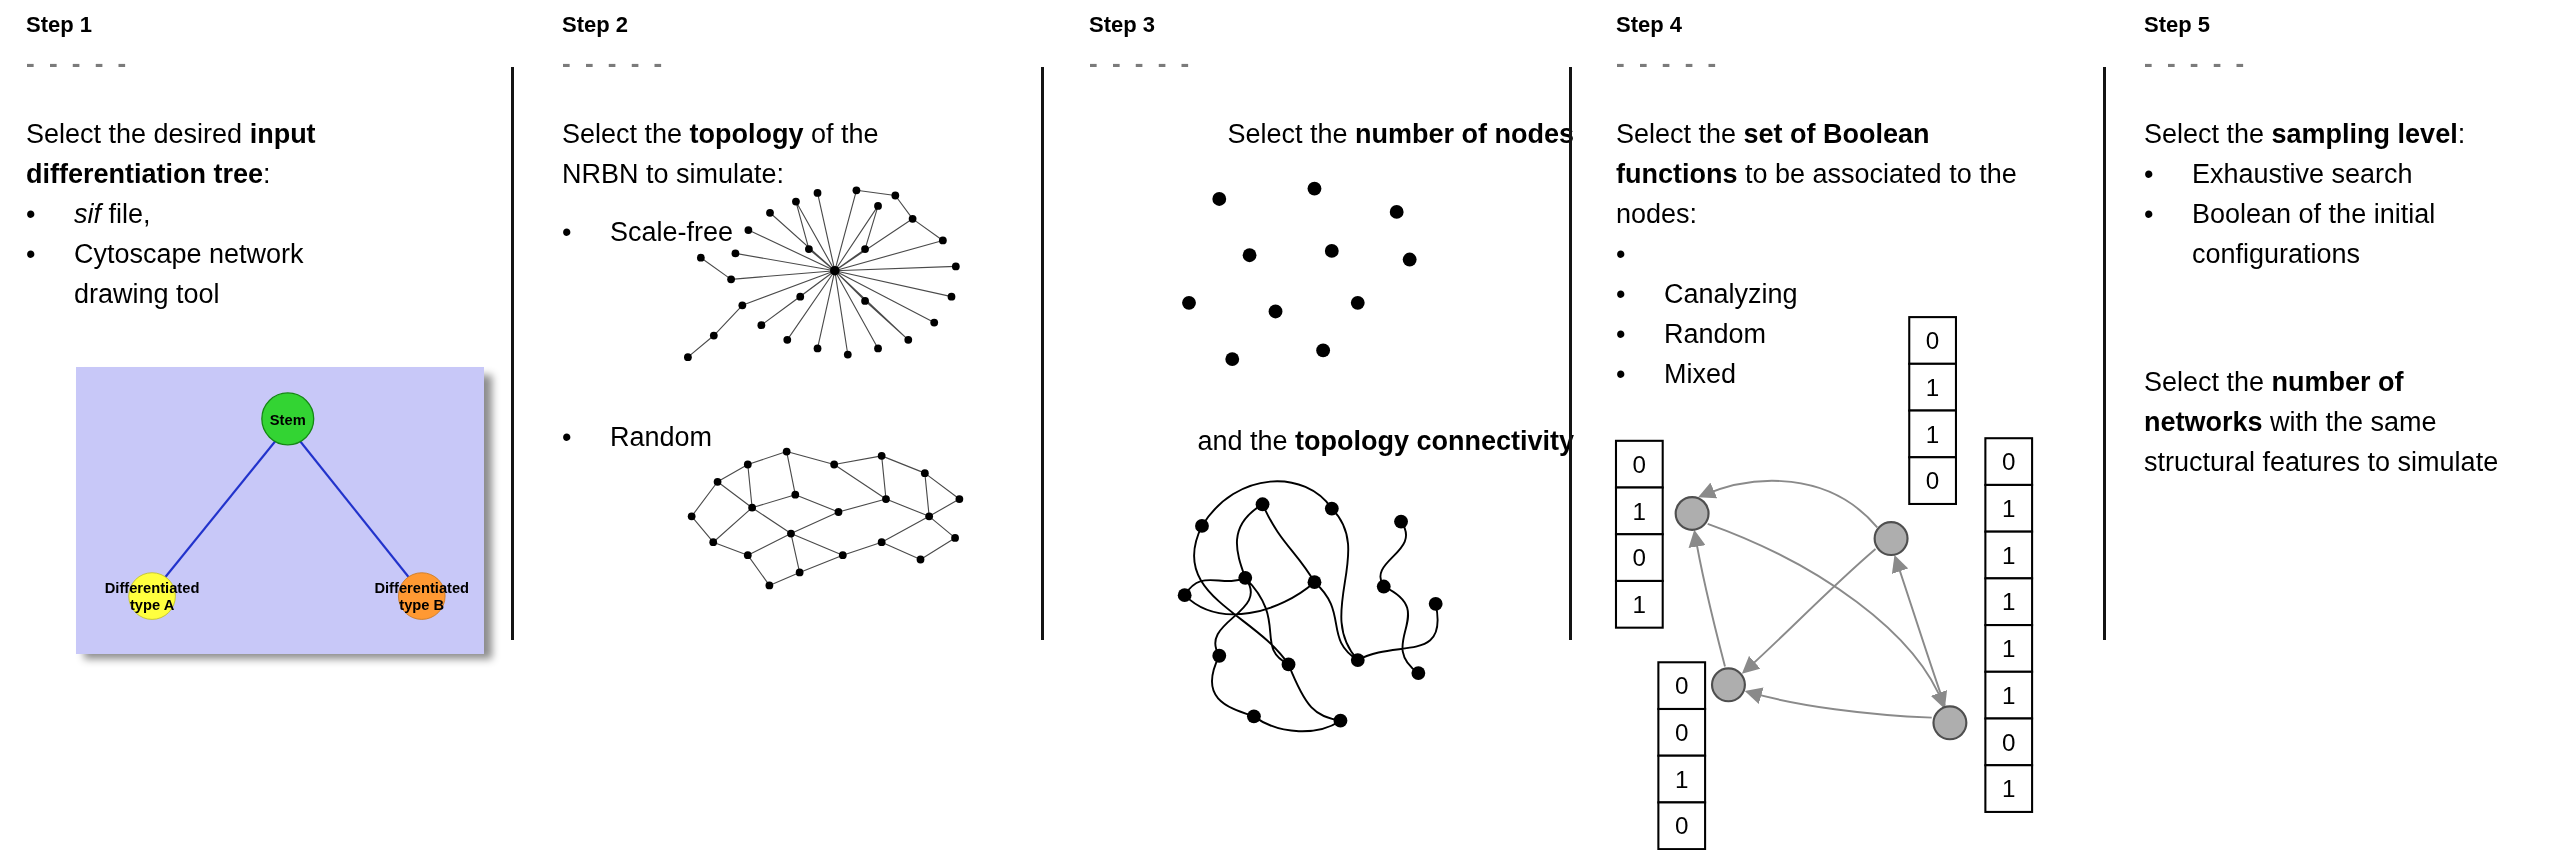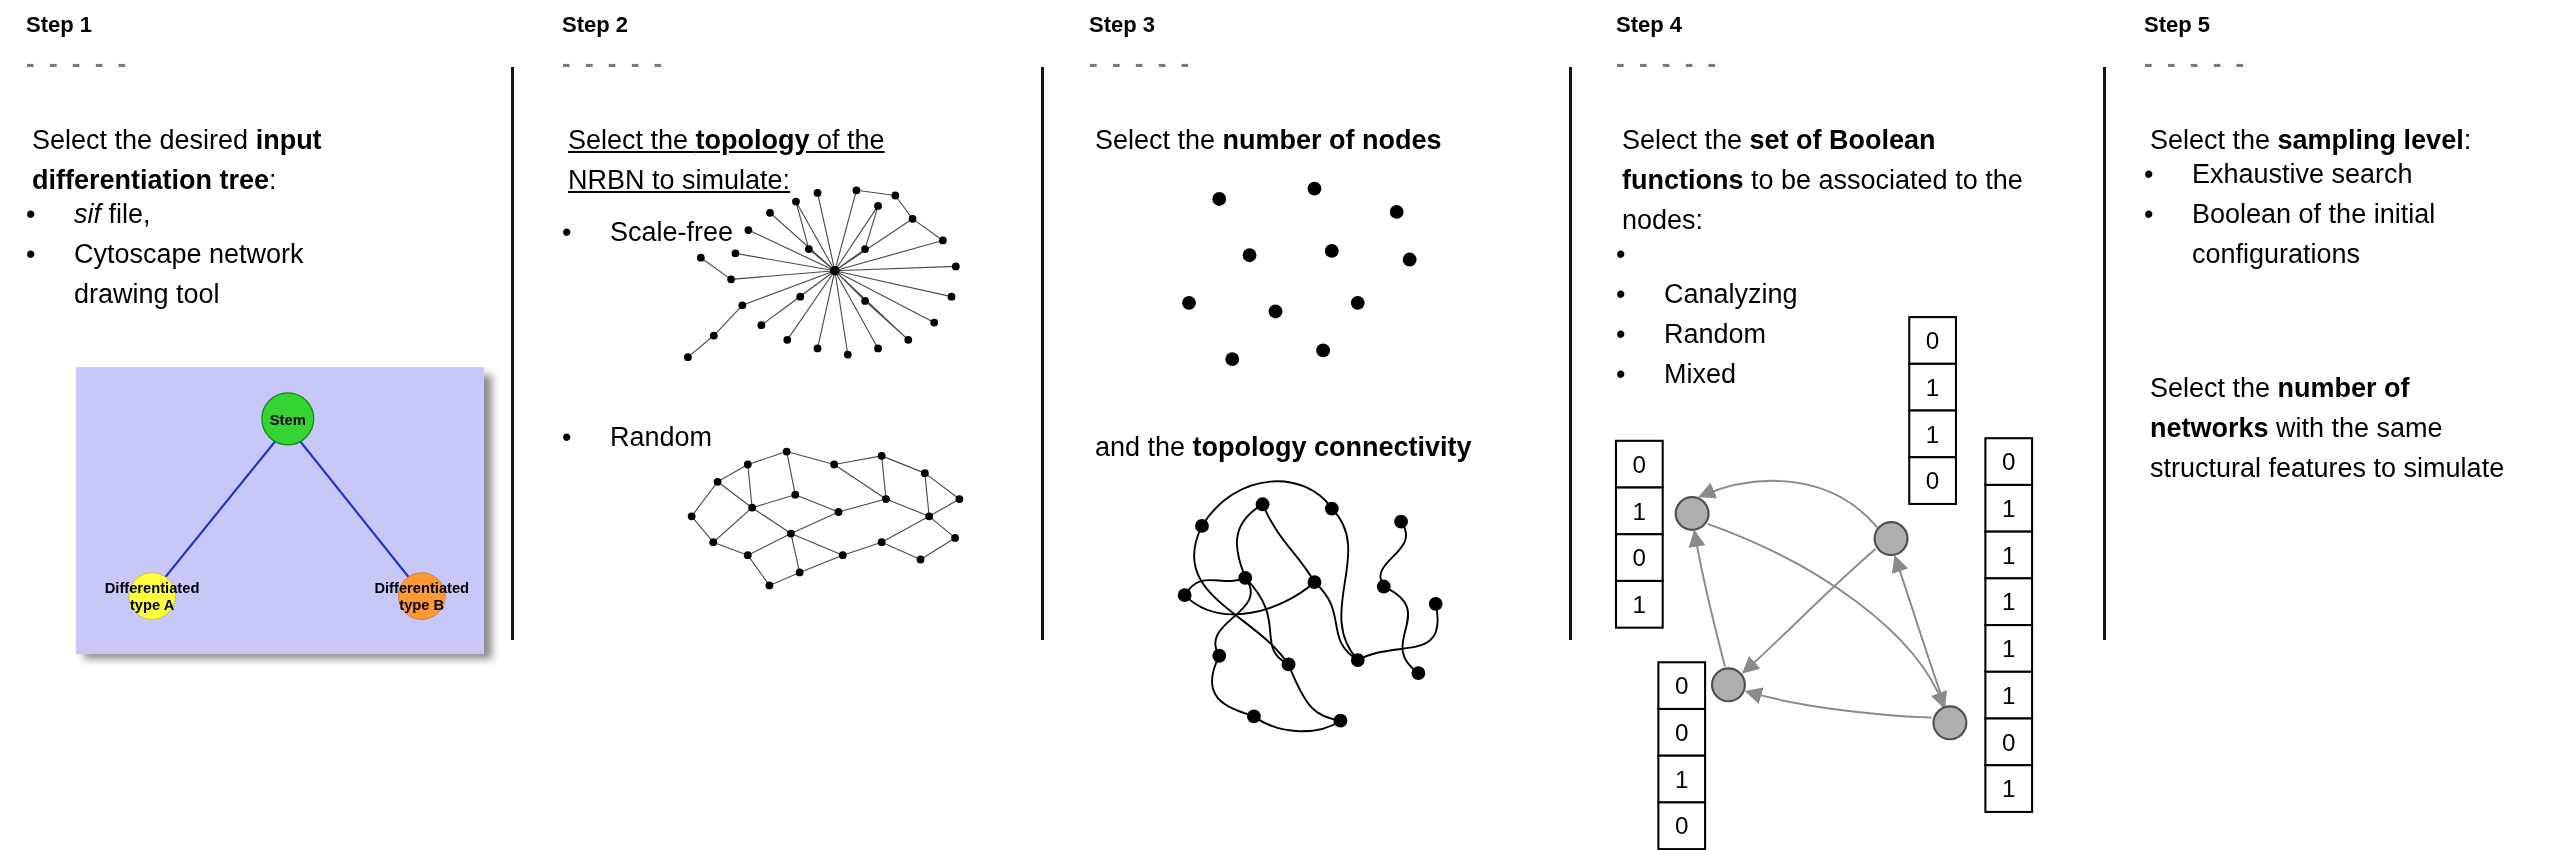--- a/index.html
+++ b/index.html
@@ -7,21 +7,21 @@
   body {
     width: 2576px; height: 851px;
     background: #ffffff; color: #000;
     font-family: "Liberation Sans", sans-serif;
     position: relative; overflow: hidden;
   }
   .col { position: absolute; top: 0; height: 851px; }
   .step-title { position: absolute; top: 12px; left: 0; margin: 0; font-size: 22px; font-weight: 700; }
   .dashes { position: absolute; top: 48px; left: 0; font-size: 26px; font-weight: 700; color: #7b7b7b; letter-spacing: 3.5px; white-space: nowrap; }
   .body-text { font-size: 27px; line-height: 40px; }
-  .para { position: absolute; margin: 6px; }
+  .para { position: absolute; margin: 0; }
   .bullets { position: absolute; }
   .bullet { display: flex; }
   .bullet .mk { flex: 0 0 48px; width: 48px; }
   .bullet .bt { flex: 1; }
   .vrule { position: absolute; top: 67px; height: 573px; width: 2.6px; background: #141414; }
   .graphic { position: absolute; }
   .tree-panel { position: absolute; box-shadow: 7.8px 7.8px 7.8px #8d8d8d; }
   .tree-label { font-family: "Liberation Sans", sans-serif; font-size: 17px; font-weight: 700; text-anchor: middle; fill: #000; }
   .netedge { stroke: #4a4a4a; stroke-width: 1.3; fill: none; }
   .netdot { fill: #000; }
@@ -61,21 +61,21 @@
       <text x="400" y="262" class="tree-label"><tspan x="400">Differentiated</tspan><tspan x="400" dy="19">type B</tspan></text>
     </svg>
   </div>
 </section>
 
 <div class="vrule" style="left:511px;"></div>
 
 <section class="col" style="left:562px; width:472px;">
   <h2 class="step-title">Step 2</h2>
   <div class="dashes">- - - - -</div>
-  <p class="para body-text" style="top:114px; width:398px;text-decoration:underline;"><span>Select the </span><b>topology</b><span> of the NRBN to simulate:</span></p>
+  <p class="para body-text" style="top:114px; width:398px;"><span>Select the </span><b>topology</b><span> of the NRBN to simulate:</span></p>
 
   <div class="bullets" style="top:212px; width:372px;">
     <div class="bullet body-text">
       <span class="mk">•</span>
       <span class="bt">Scale-free</span>
     </div>
   </div>
 
   <svg class="graphic" style="left:87px; top:171px;" width="363" height="221" viewBox="0 0 420 255">
     <path class="netedge" d="M215 115L265 40M215 115L305 55M215 115L340 80M215 115L355 110M215 115L350 145M215 115L330 175M215 115L300 195M215 115L265 205M215 115L230 212M215 115L195 205M215 115L160 195M215 115L130 178M215 115L108 155M215 115L95 125M215 115L100 95M215 115L115 68M215 115L140 48M215 115L170 35M215 115L195 25M215 115L240 22M215 115L250 90M215 115L185 90M215 115L175 145M215 115L250 150M305 55L285 28M305 55L340 80M108 155L75 190M75 190L45 215M95 125L60 100M250 90L265 40M185 90L170 35M175 145L130 178M250 150L300 195M285 28L240 22"></path>
@@ -143,21 +143,21 @@
         <circle cx="290" cy="165" r="4.5"></circle>
         <circle cx="335" cy="95" r="4.5"></circle>
         <circle cx="330" cy="140" r="4.5"></circle>
         <circle cx="115" cy="195" r="4.5"></circle>
     </g>
   </svg>
 </section>
 
 <div class="vrule" style="left:1041px;"></div>
 
-<section class="col" style="left:1089px; width:485px;">
+<section class="col" style="left:1089px; width:485px;text-align:right;">
   <h2 class="step-title">Step 3</h2>
   <div class="dashes">- - - - -</div>
   <p class="para body-text" style="top:114px; width:485px;"><span>Select the </span><b>number of nodes</b><span></span></p>
 
   <svg class="graphic" style="left:48px; top:173px;" width="316" height="225" viewBox="0 0 365 260">
     <g class="netdot">
       <circle cx="95" cy="30" r="8"></circle>
         <circle cx="205" cy="18" r="8"></circle>
         <circle cx="300" cy="45" r="8"></circle>
         <circle cx="130" cy="95" r="8"></circle>

